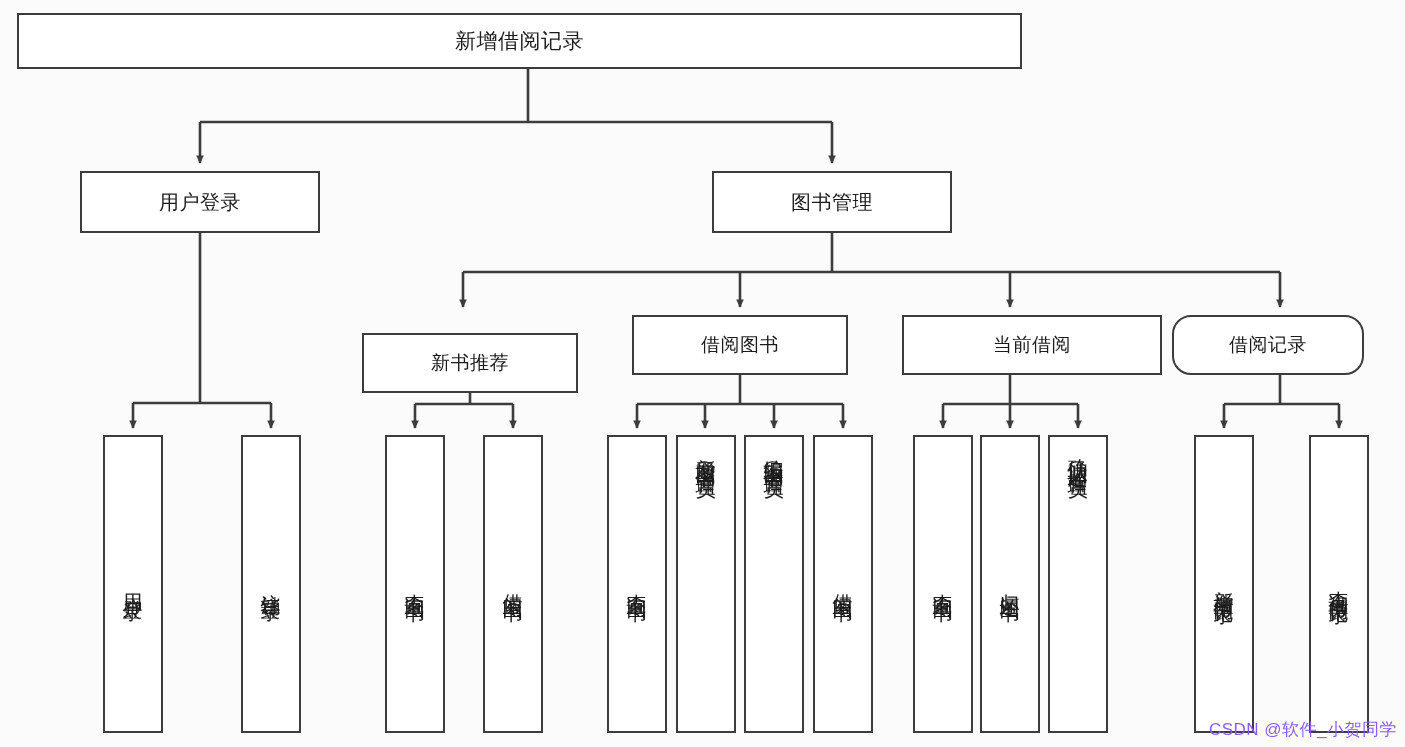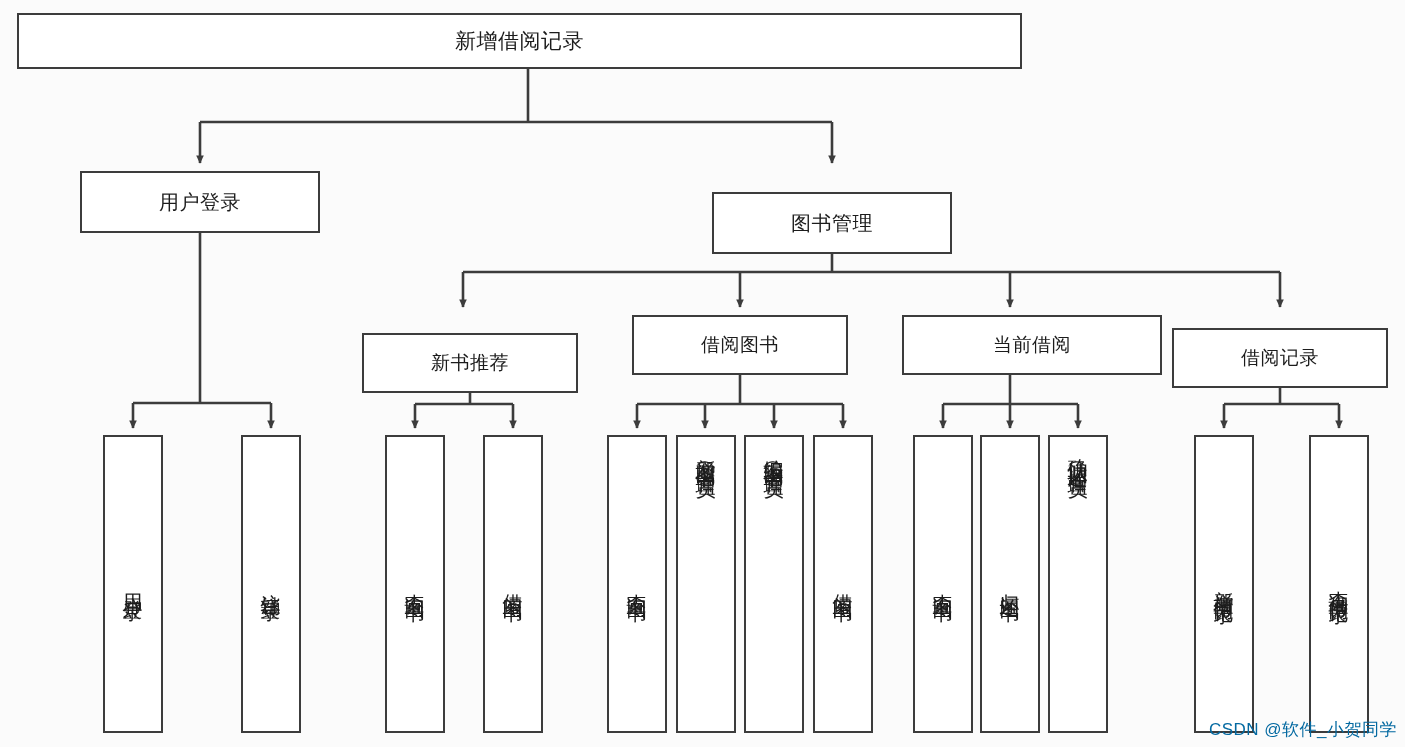--- a/index.html
+++ b/index.html
@@ -63,21 +63,21 @@
     font-size: 20px;
     line-height: 1.0;
     letter-spacing: 3px;
     white-space: nowrap;
   }
   #watermark {
     position: absolute;
     right: 8px;
     bottom: 6px;
     font-size: 17px;
-    color: #0369a1;
+    color: #8b5cf6;
     z-index: 5;
     white-space: nowrap;
     letter-spacing: 0.5px;
   }
 </style>
 </head>
 <body>
 
 <div id="canvas">
 
@@ -132,34 +132,34 @@
     </g>
   </svg>
 
   <div class="node h" style="left:17px; top:13px; width:1005px; height:56px;">
     <span class="label">新增借阅记录</span>
   </div>
 
   <div class="node h lvl2" style="left:80px; top:171px; width:240px; height:62px;">
     <span class="label">用户登录</span>
   </div>
-  <div class="node h lvl2" style="left:712px; top:171px; width:240px; height:62px;margin-top:21px;">
+  <div class="node h lvl2" style="left:712px; top:171px; width:240px; height:62px;">
     <span class="label">图书管理</span>
   </div>
 
   <div class="node h lvl3" style="left:362px; top:315px; width:216px; height:60px;margin-top:18px;">
     <span class="label">新书推荐</span>
   </div>
   <div class="node h lvl3" style="left:632px; top:315px; width:216px; height:60px;">
     <span class="label">借阅图书</span>
   </div>
   <div class="node h lvl3" style="left:902px; top:315px; width:260px; height:60px;">
     <span class="label">当前借阅</span>
   </div>
-  <div class="node h lvl3" style="left:1172px; top:328px; width:216px; height:60px;">
+  <div class="node h lvl3" style="left:1172px; top:315px; width:192px; height:60px;border-radius:19px;">
     <span class="label">借阅记录</span>
   </div>
 
   <div class="node leaf mid" style="left:103px; top:435px; width:60px; height:298px;">
     <span class="label">用户登录</span>
   </div>
   <div class="node leaf mid" style="left:241px; top:435px; width:60px; height:298px;">
     <span class="label">注销登录</span>
   </div>
 

